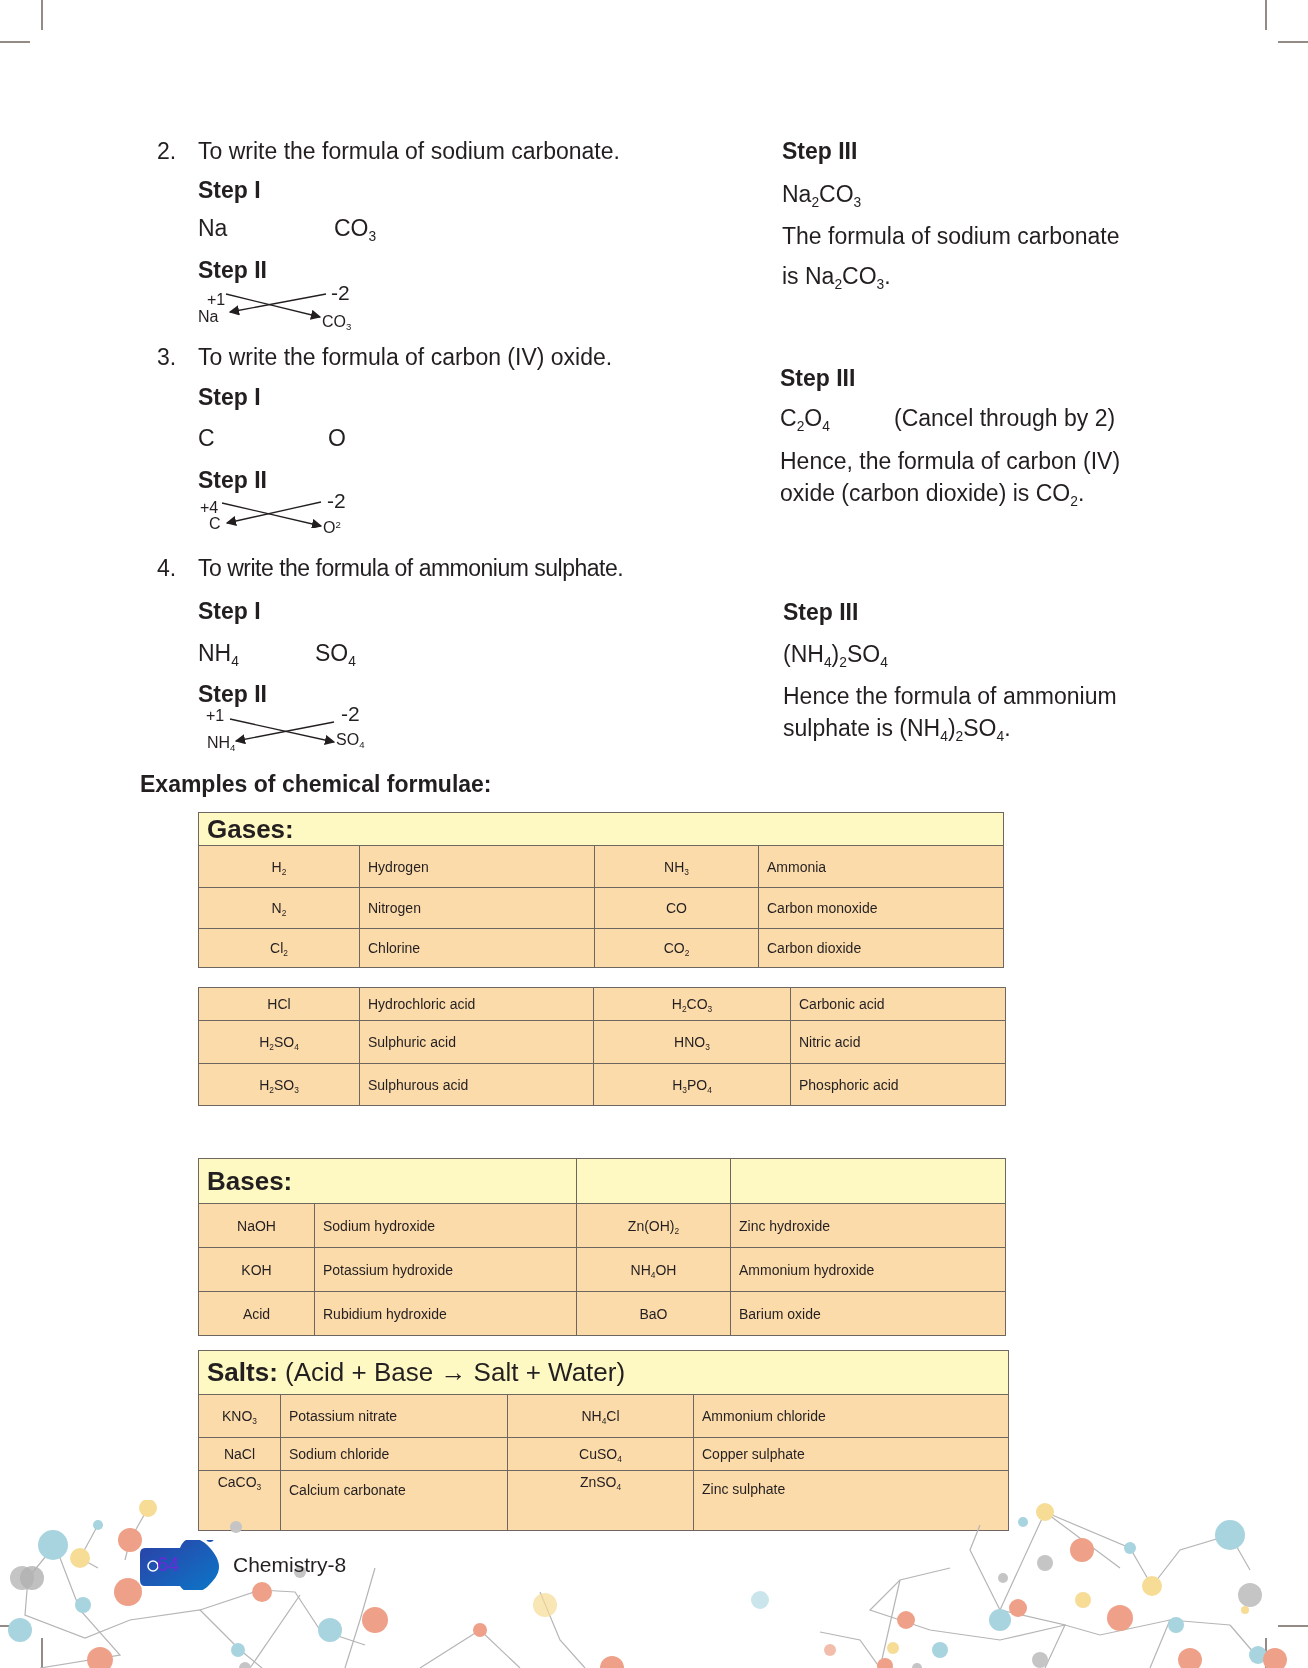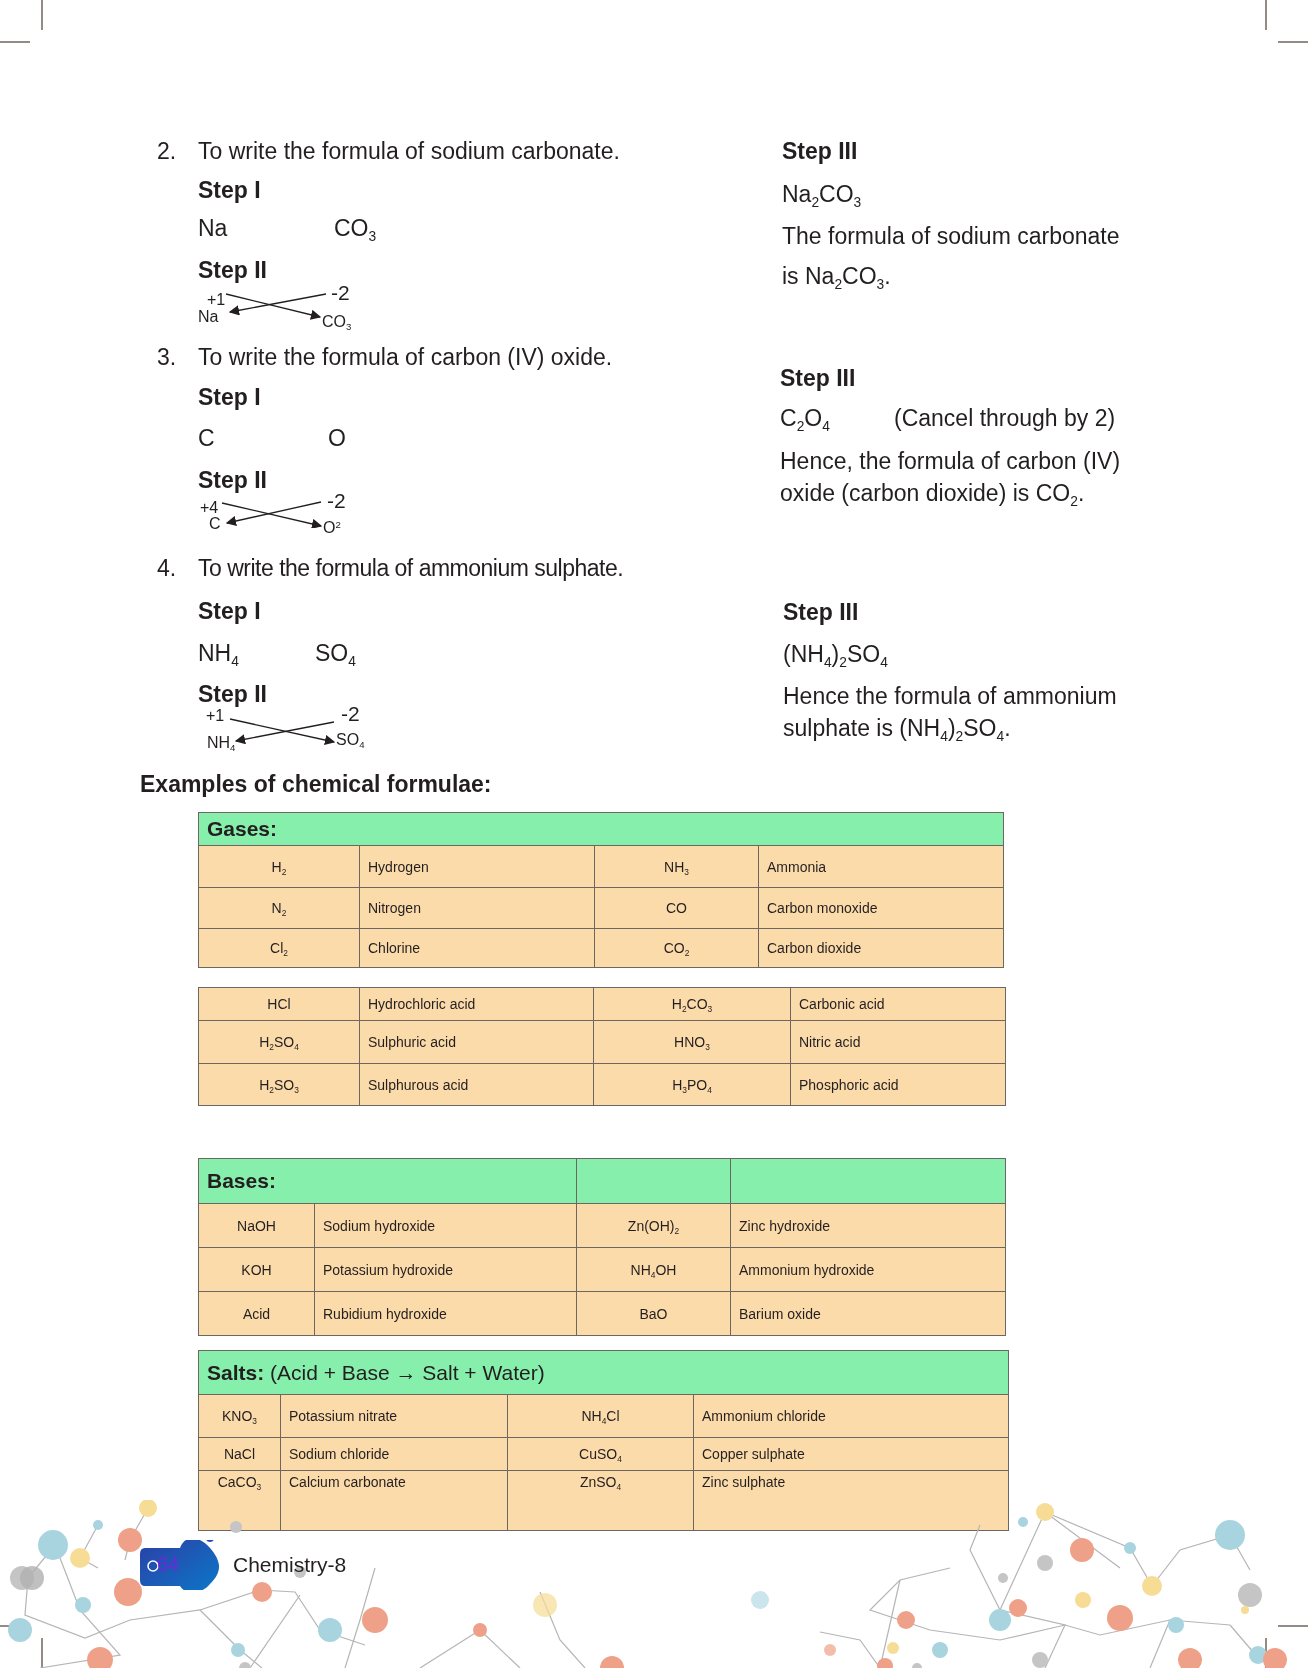--- a/index.html
+++ b/index.html
@@ -13,21 +13,21 @@
   .bold { font-weight: bold; }
   sub { font-size: 0.6em; vertical-align: -0.35em; line-height: 0; }
   sup { font-size: 0.6em; vertical-align: 0.5em; line-height: 0; }
   .crop { position: absolute; background: #948b86; }
 
   .small { font-size: 16px; line-height: 18px; }
 
   .tbl { position: absolute; border-collapse: collapse; background: #fcdbab; }
   .tbl td { border: 1.5px solid #6d6661; font-size: 14px; padding: 0 8px; white-space: nowrap; color: #231f20; }
   .tbl td.c { text-align: center; }
-  .tbl tr.head td { background: #86efac; font-size: 21px; }
+  .tbl tr.head td { background: #fef9c3; font-size: 26px; }
   .heading { font-weight: bold; }
 
   .footer-arrow {
     position: absolute; left: 140px; top: 1540px; width: 85px; height: 50px;
   }
   .pagenum {
     position: absolute; left: 157px; top: 1553px; color: #6d28d9; font-size: 20px;
   }
   .booktitle { position: absolute; left: 233px; top: 1553px; font-size: 21px; color: #231f20; }
 </style>
@@ -243,23 +243,23 @@
     <td>Ammonium chloride</td>
   </tr>
   <tr style="height:33px">
     <td class="c"><span>NaCl</span><sub></sub></td>
     <td>Sodium chloride</td>
     <td class="c"><span>CuSO</span><sub>4</sub><span></span></td>
     <td>Copper sulphate</td>
   </tr>
   <tr style="height:60px;vertical-align:top">
     <td class="c" style="padding-top:3px"><span>CaCO</span><sub>3</sub></td>
-    <td style="padding-top:3px">Calcium carbonate</td>
+    <td style="padding-top:11px">Calcium carbonate</td>
     <td class="c" style="padding-top:3px"><span>ZnSO</span><sub>4</sub><span></span></td>
-    <td style="padding-top:3px">Zinc sulphate</td>
+    <td style="padding-top:10px">Zinc sulphate</td>
   </tr>
 </tbody>
   </table>
 
 <svg class="abs" style="left:0;top:1500px" width="1308" height="168">
   <g stroke="#b5b5b5" stroke-width="1.2" fill="none">
     <polyline points="55,45 80,110 120,155 40,168"></polyline>
     <polyline points="55,45 28,78 25,115 85,138 130,120 200,110 240,150"></polyline>
     <polyline points="98,25 80,58 98,68"></polyline>
     <polyline points="148,8 130,40 125,60"></polyline>

